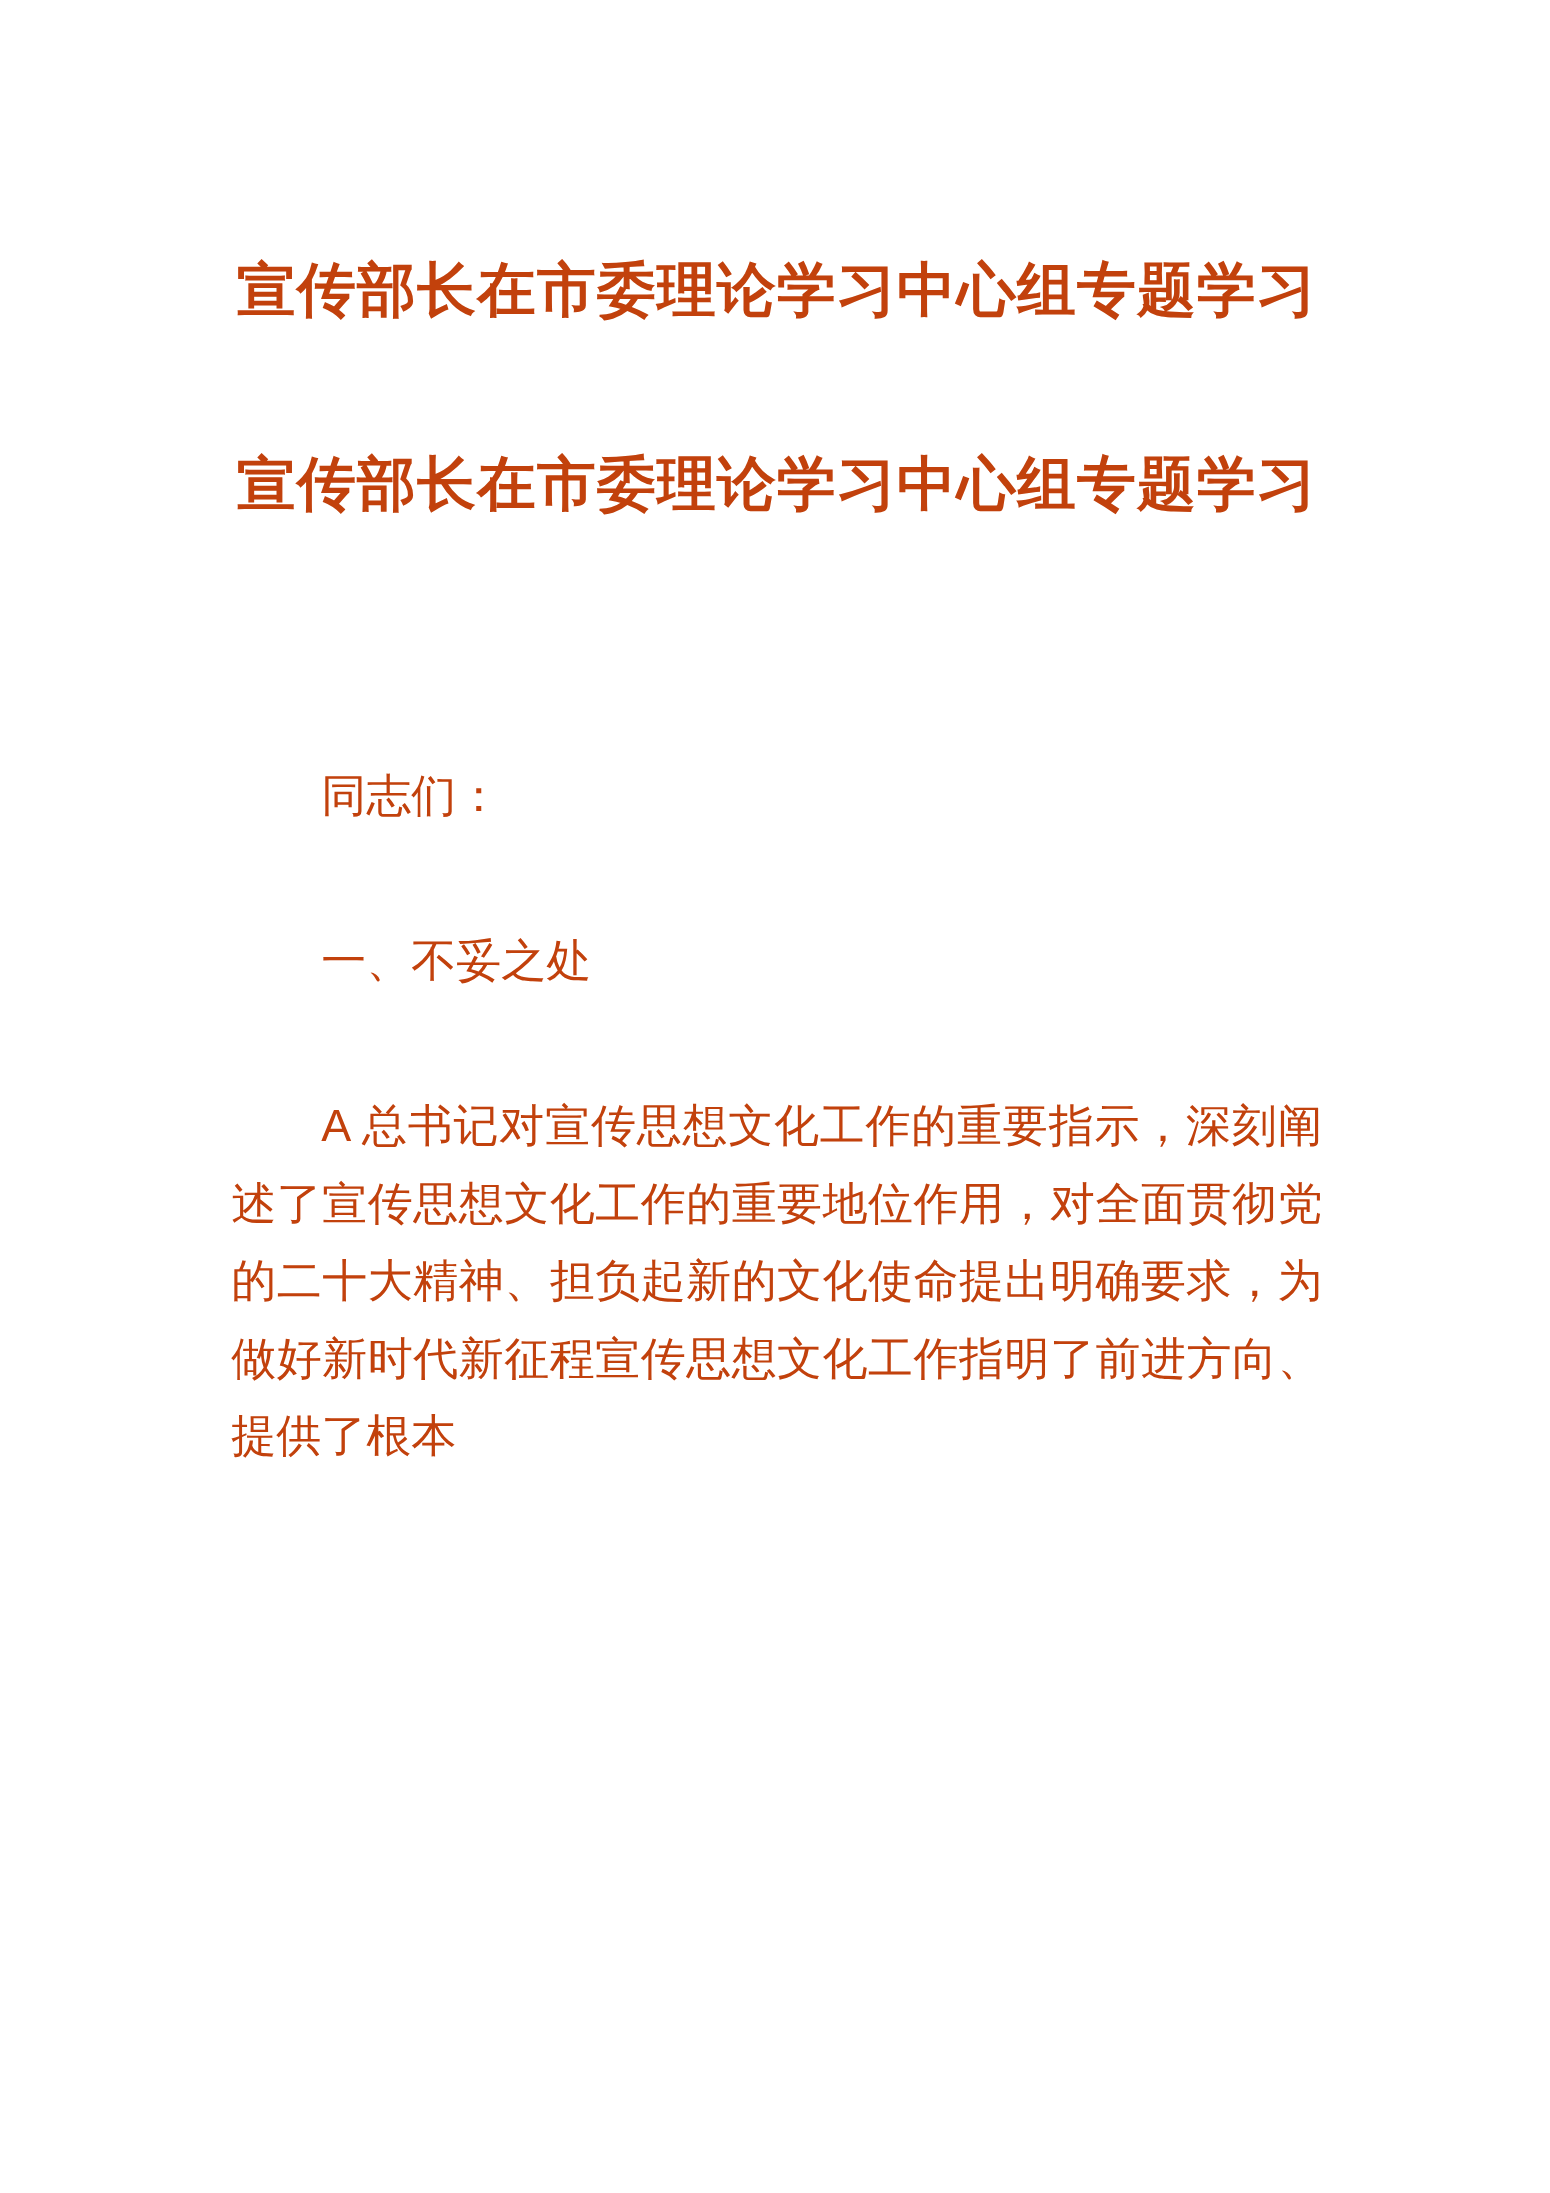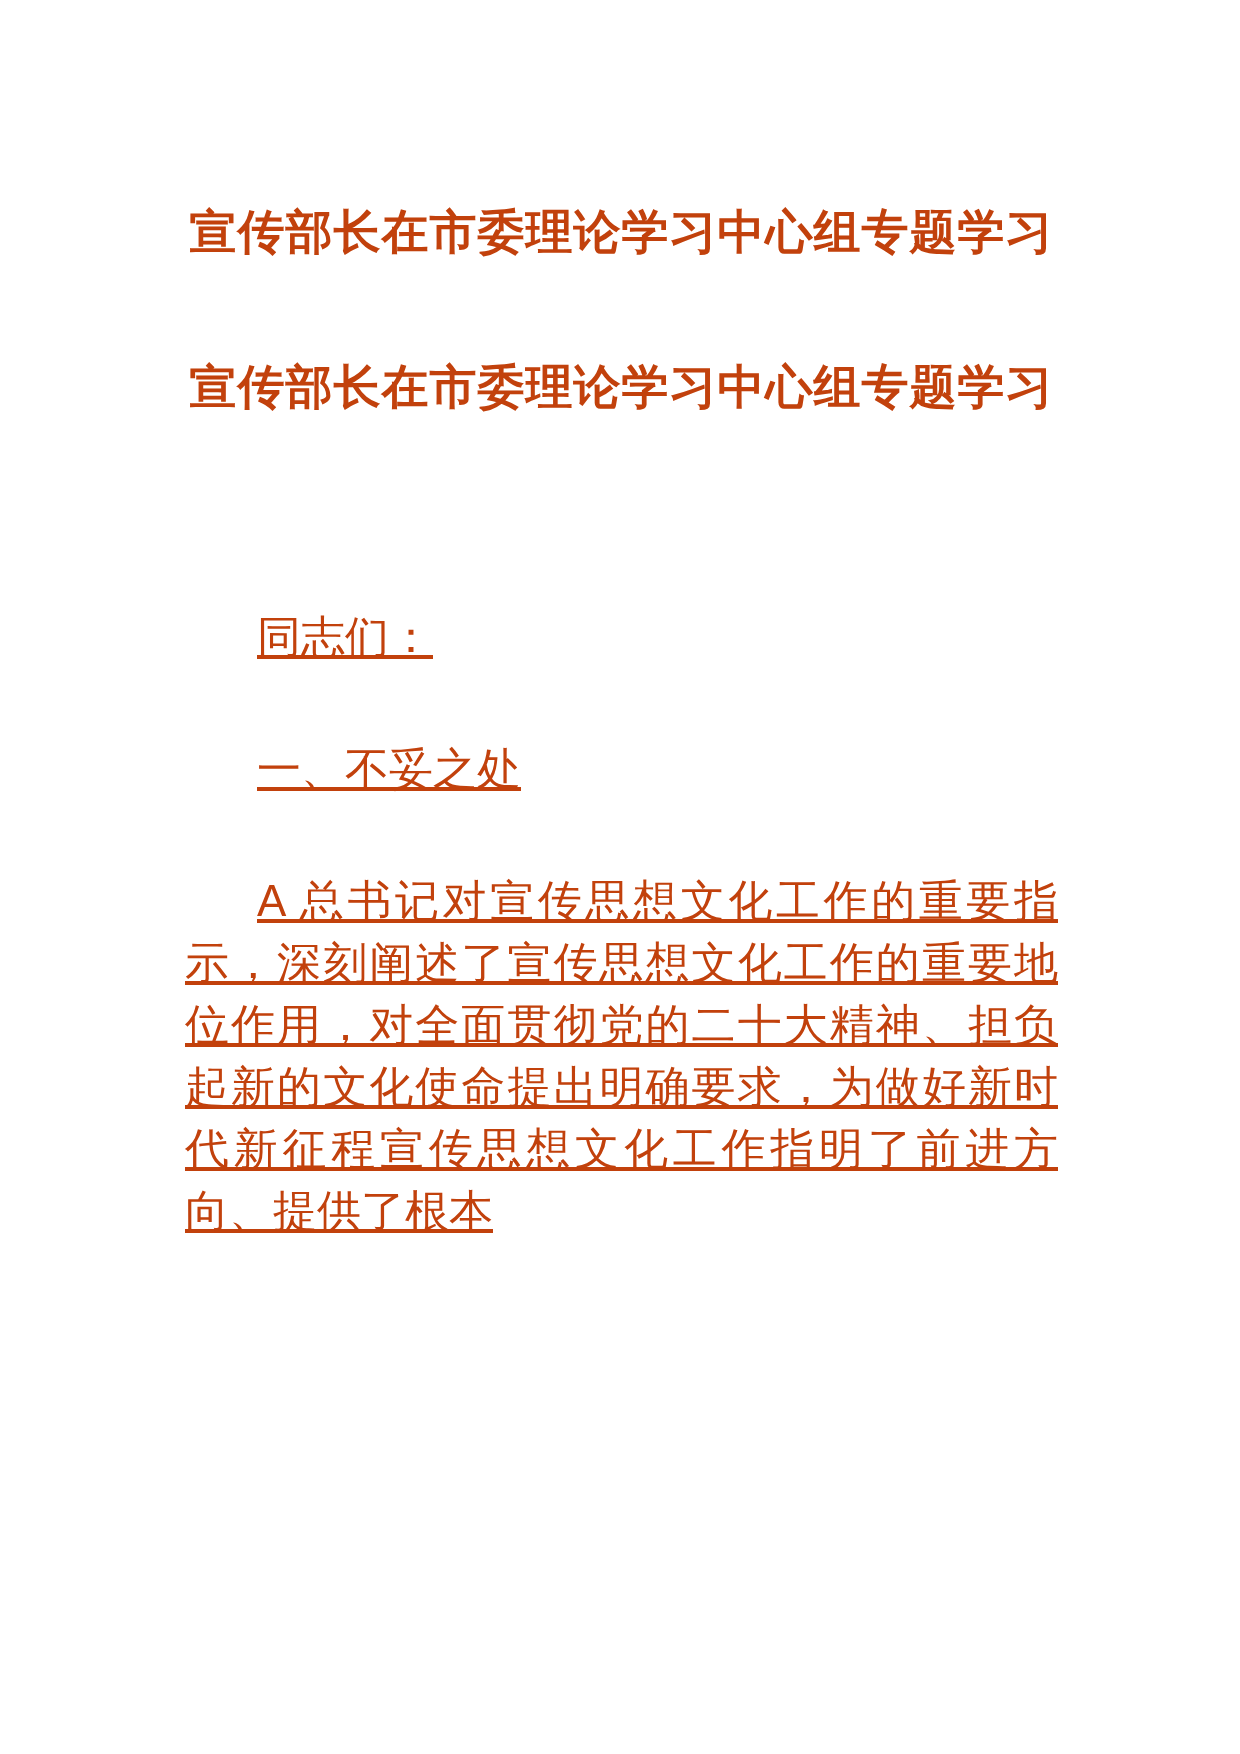--- a/index.html
+++ b/index.html
@@ -26,23 +26,22 @@
     font-weight: bold;
     line-height: 155px;
     text-align: center;
     letter-spacing: 1px;
   }
   .doc-title .title-line {
     white-space: nowrap;
   }
   .doc-body {
     margin-top: 142px;
-    font-size: 44px;
+    font-size: 36px;
     line-height: 62px;
-    text-decoration: underline;
   }
   .doc-body p {
     margin: 0 0 70px 0;
     text-indent: 72px;
     text-align: justify;
     word-break: break-all;
   }
 </style>
 </head>
 <body>

